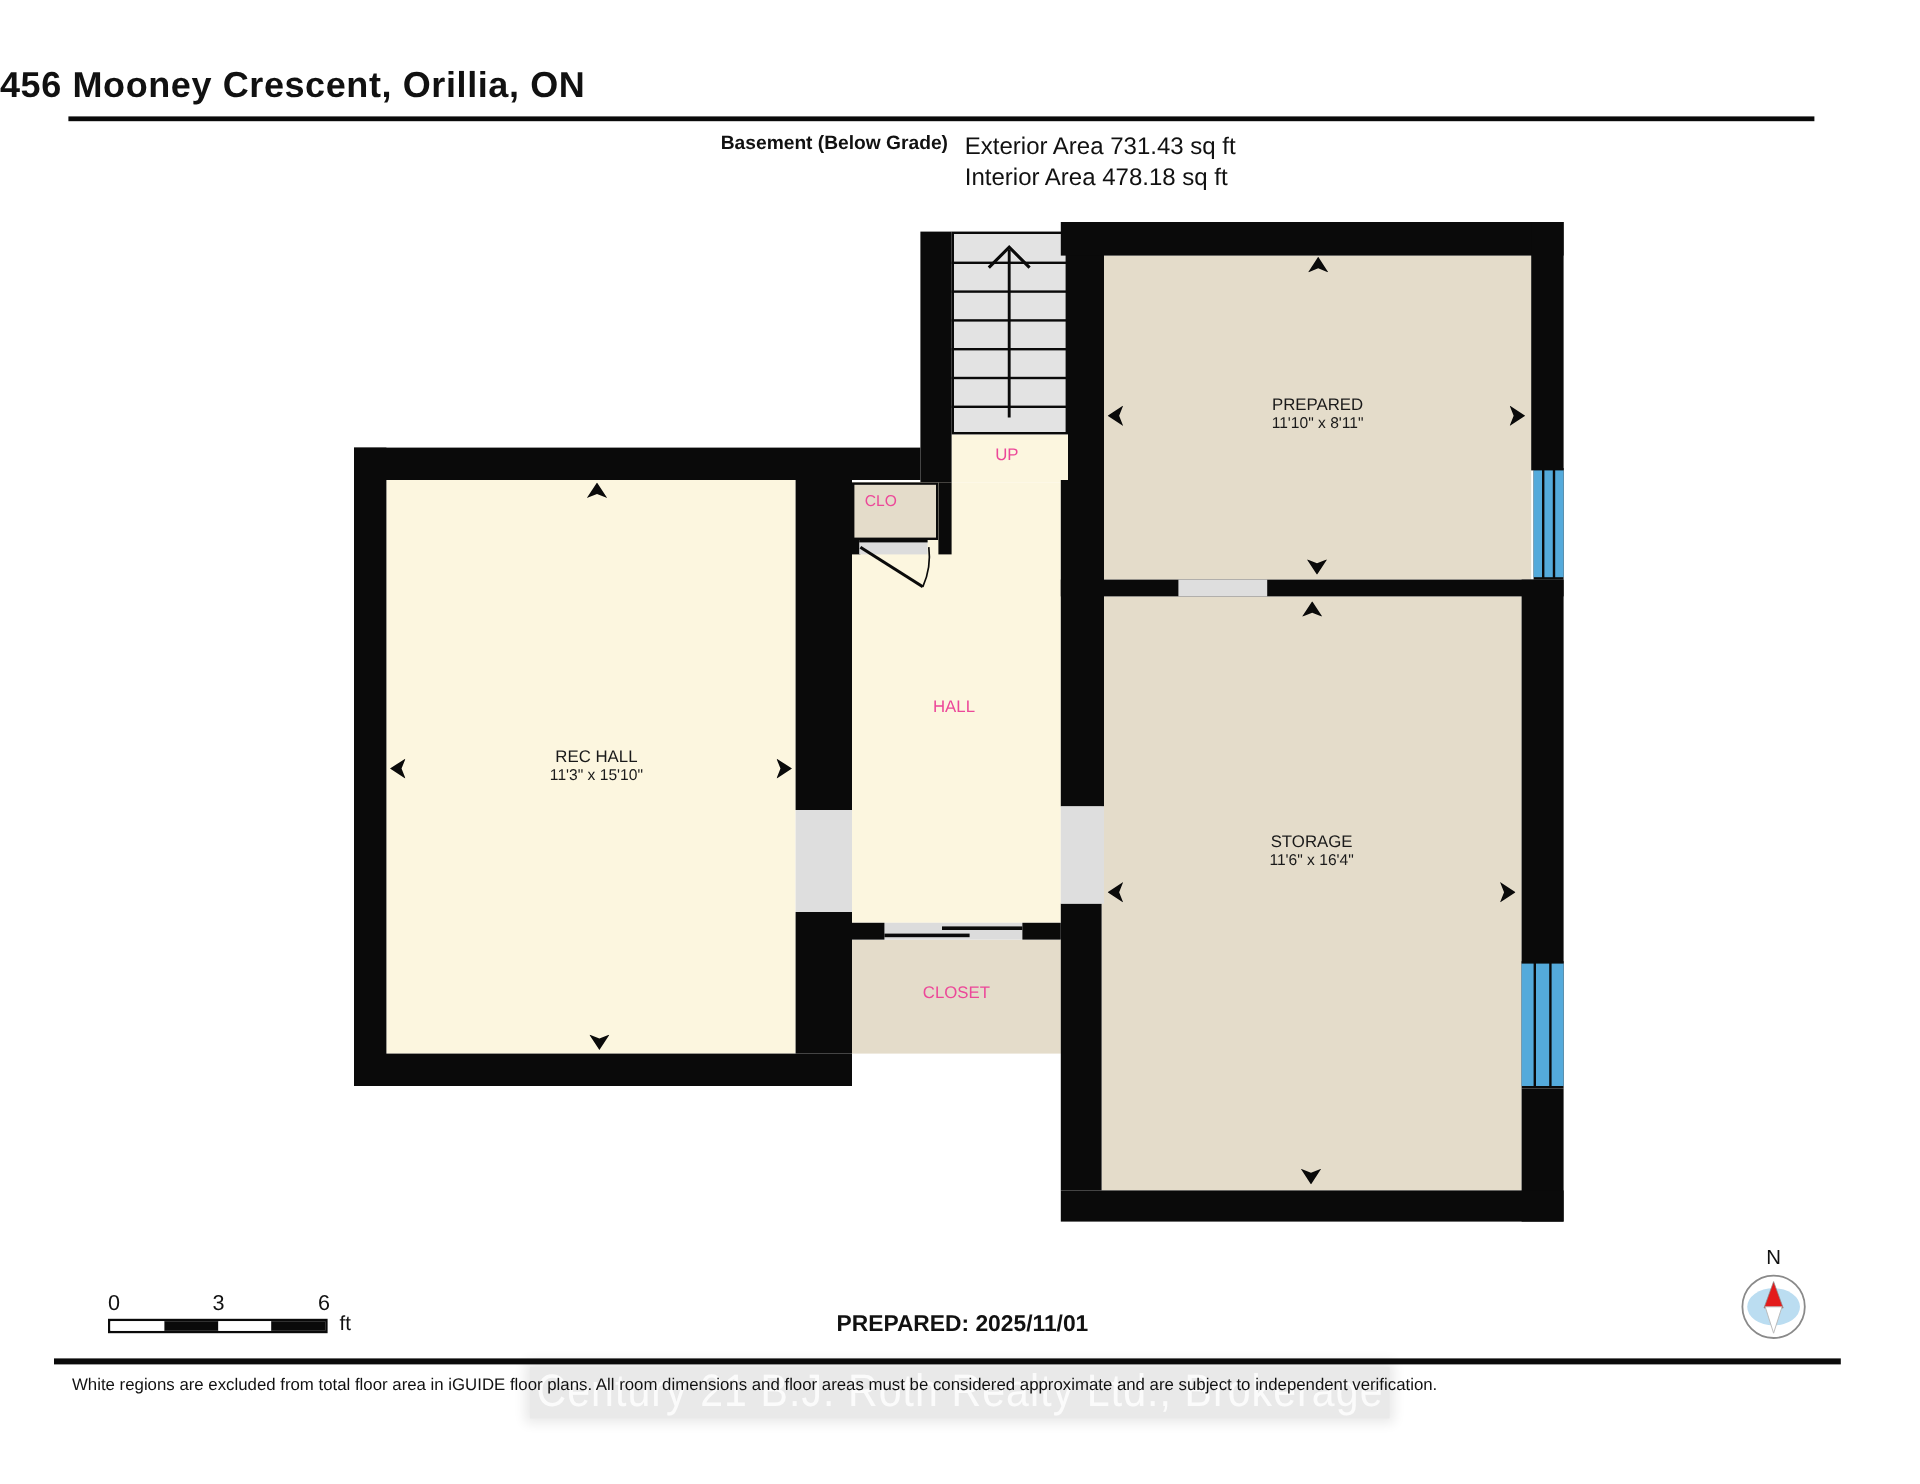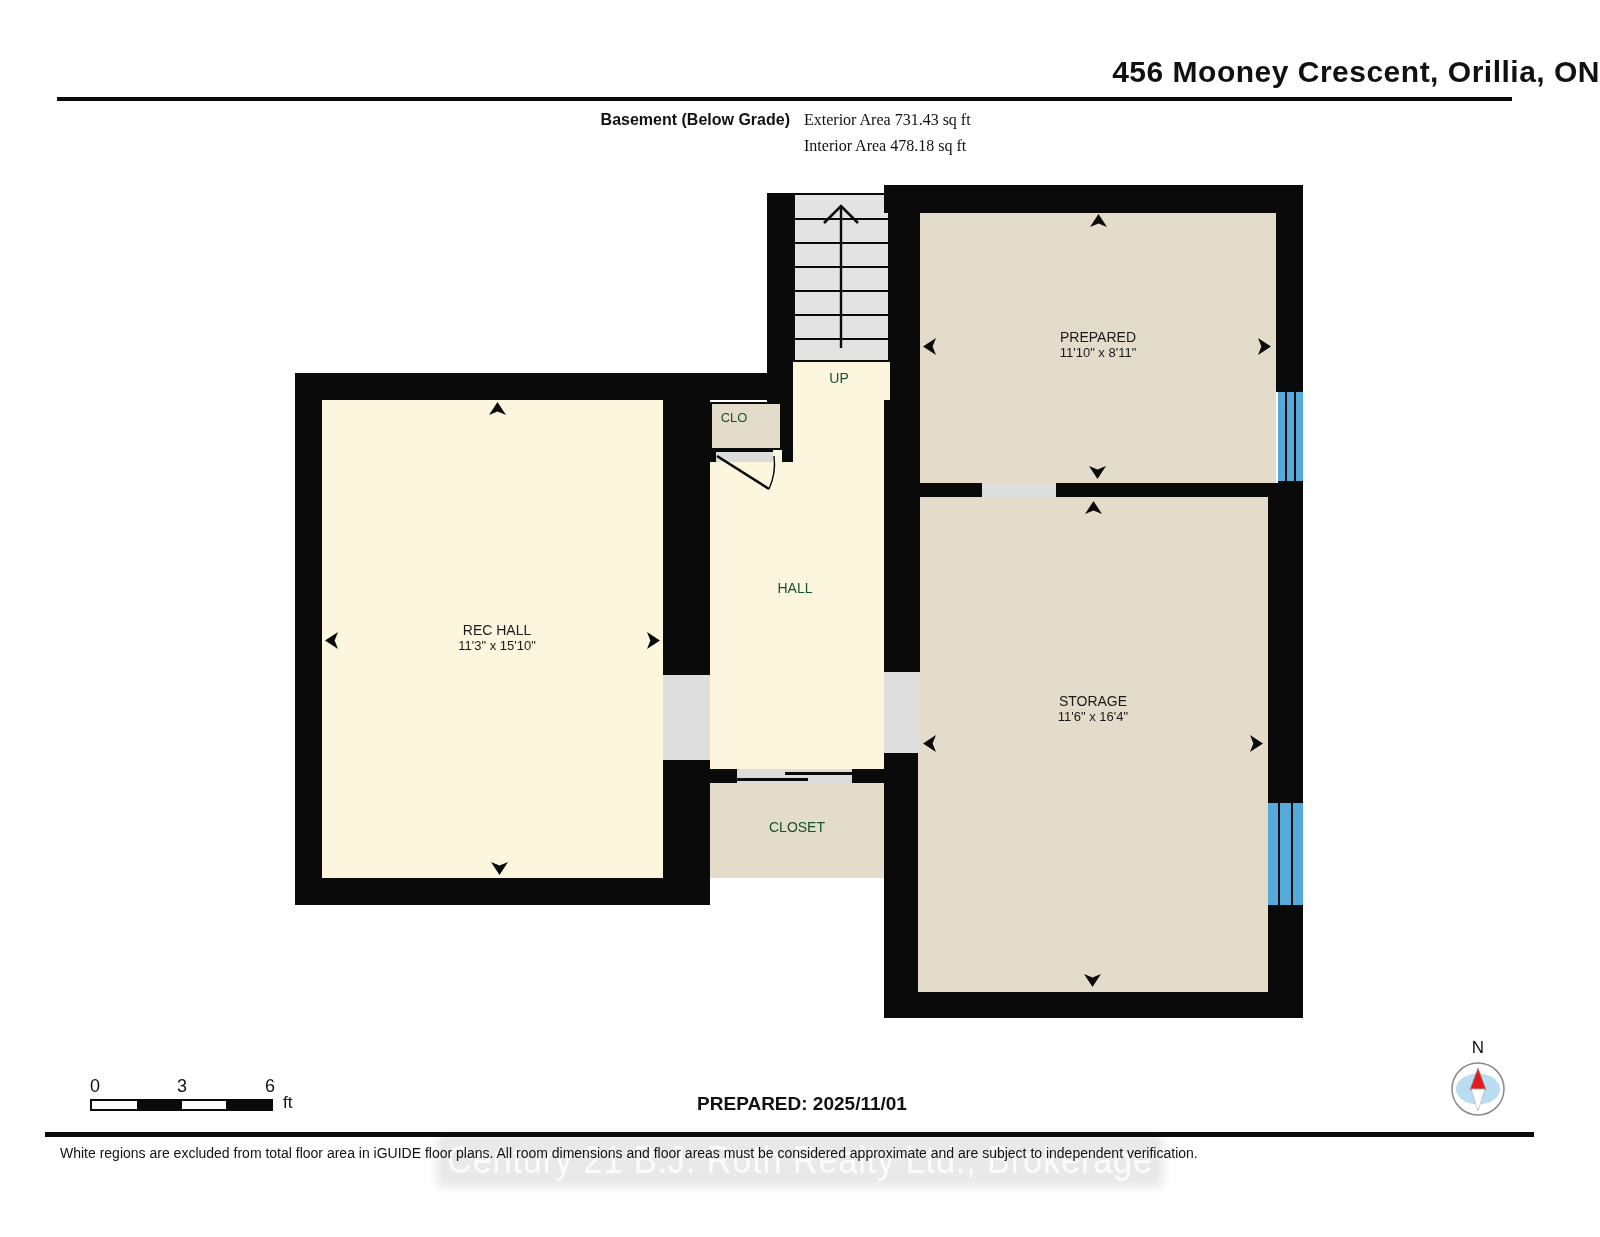--- a/index.html
+++ b/index.html
@@ -2,41 +2,41 @@
 <html><head>
 <meta charset="utf-8">
 <style>
   html,body{margin:0;padding:0;}
   body{
     width:1600px;height:1237px;position:relative;background:#ffffff;
     font-family:"Liberation Sans", sans-serif;color:#111;overflow:hidden;
   }
   .abs{position:absolute;}
   
-  .title{left:0;top:55px;width:1600px;text-align:right;font-size:30px;font-weight:bold;letter-spacing:.5px;}
+  .title{left:0;top:55px;width:1600px;text-align:left;font-size:30px;font-weight:bold;letter-spacing:.5px;}
   .rule{background:#0a0a0a;}
   .sub-left{left:0;top:111px;width:790px;display:flex;justify-content:flex-end;font-size:16px;font-weight:bold;}
-  .sub-line{font-size:16px;font-family:Liberation Serif, serif;}
+  .sub-line{font-size:20px;}
   
   .room{position:absolute;}
   .cream{background:#FCF6DF;}
   .beige{background:#E4DCCA;}
   .wall{position:absolute;background:#0a0a0a;}
   .open{position:absolute;background:#DEDEDE;}
   .stairsbox{background:#E3E3E3;border:2px solid #0a0a0a;box-sizing:border-box;}
   .tread{position:absolute;background:#0a0a0a;height:2px;}
   .clo-box{border:2px solid #0a0a0a;box-sizing:border-box;}
   .sill{background:#DCDCDC;border-top:2px solid #0a0a0a;box-sizing:border-box;}
   
   .window{position:absolute;background:#0a0a0a;display:flex;gap:2px;padding:2px 0;box-sizing:border-box;}
   .window i{flex:1;background:#54AADB;}
   
   .rlabel{position:absolute;transform:translateX(-50%);text-align:center;font-size:14px;color:#1a1a1a;white-space:nowrap;line-height:16px;}
   .rdims{font-size:13px;}
-  .small-label{position:absolute;transform:translateX(-50%);font-size:14px;color:#14532d;white-space:nowrap;}
+  .small-label{position:absolute;transform:translateX(-50%);font-size:14px;color:#ec4899;white-space:nowrap;}
   
   .arr{position:absolute;width:17px;height:13px;background:#0a0a0a;
        clip-path:polygon(50% 0,100% 100%,50% 74%,0 100%);}
   .a-up{transform:none;}
   .a-down{transform:rotate(180deg);}
   .a-left{transform:rotate(-90deg);}
   .a-right{transform:rotate(90deg);}
   
   .scalebar{left:90px;top:1099px;width:183px;height:12px;border:2px solid #0a0a0a;box-sizing:border-box;display:flex;}
   .scalebar i{flex:1;}

